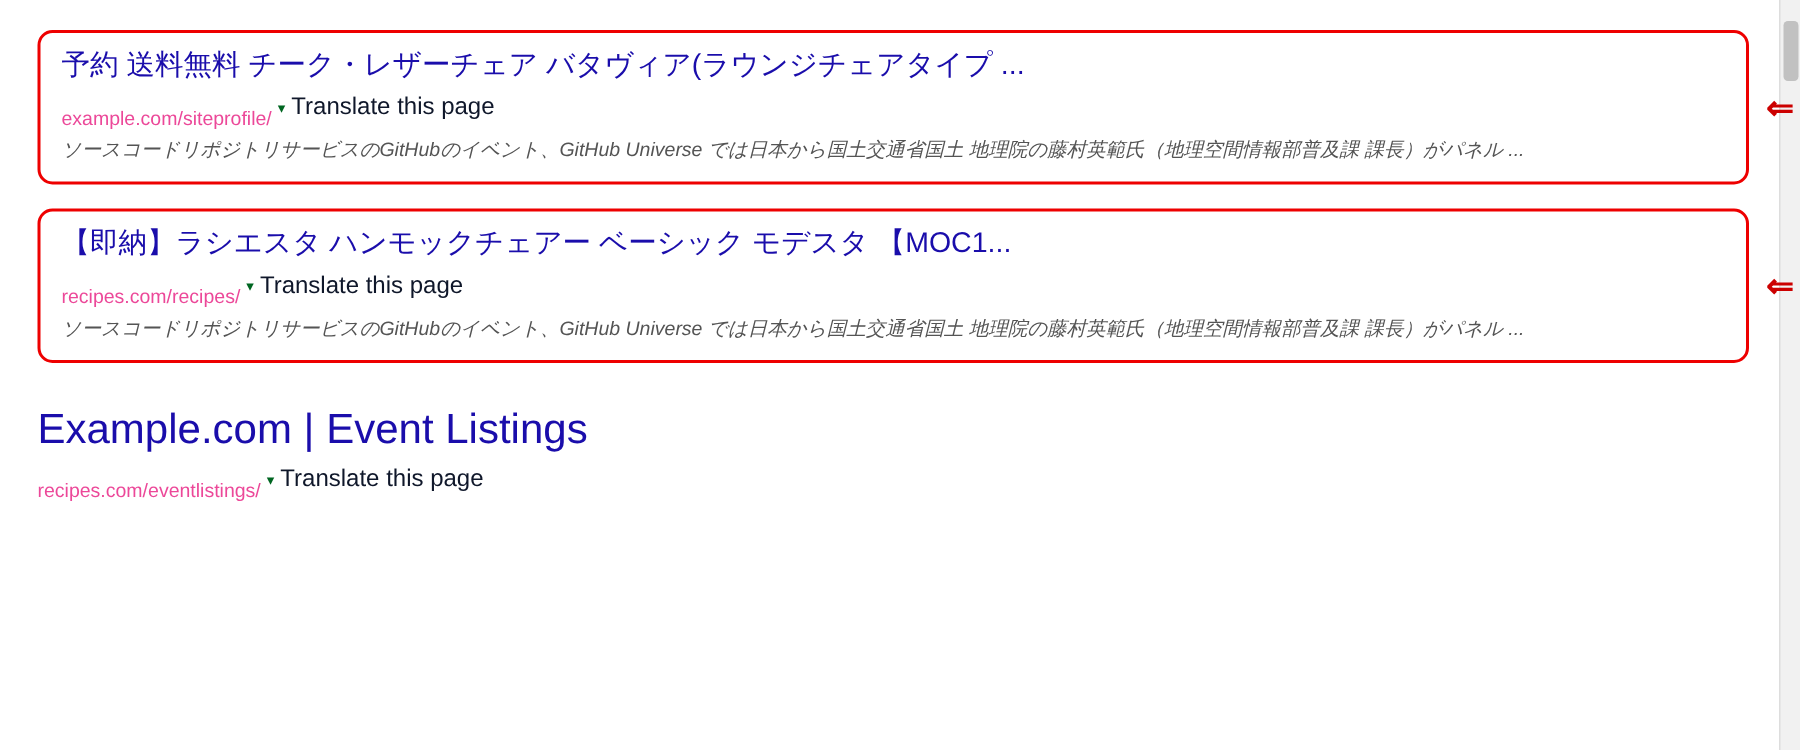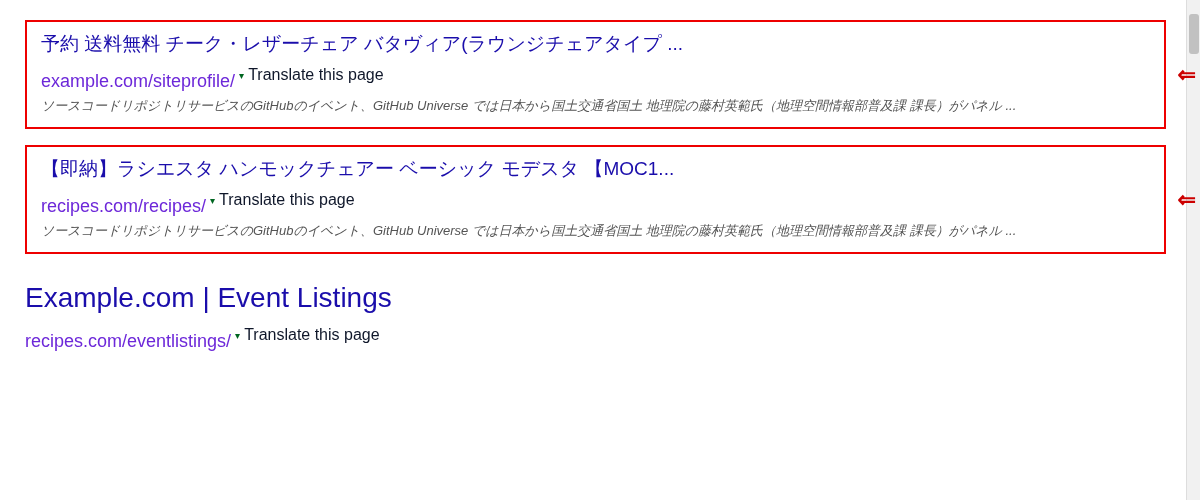--- a/index.html
+++ b/index.html
@@ -29,21 +29,21 @@
     .scrollbar-thumb {
       width: 10px;
       height: 40px;
       background: #c1c1c1;
       border-radius: 3px;
       margin-top: 10px;
     }
 
     .result-card {
       border: 2.5px solid #e00;
-      border-radius: 0;
+      border-radius: 10px;
       padding: 10px 14px 12px 14px;
       margin-bottom: 16px;
       position: relative;
     }
 
     .result-title {
       font-size: 19px;
       color: #1a0dab;
       text-decoration: none;
       line-height: 1.3;
@@ -57,23 +57,23 @@
     .result-url-row {
       display: flex;
       align-items: center;
       margin-top: 2px;
       gap: 0;
       font-size: 13px;
       color: #006621;
       flex-wrap: nowrap;
     }
     .result-url {
-      color: #6d28d9;
+      color: #ec4899;
       text-decoration: none;
-      font-size: 18px;
+      font-size: 13px;
       margin-top: 12px;
     }
     .bullet {
       color: #006621;
       font-size: 10px;
       margin: 0 4px;
     }
     .translate-link {
       color: #0f172a;
       font-size: 16px;

